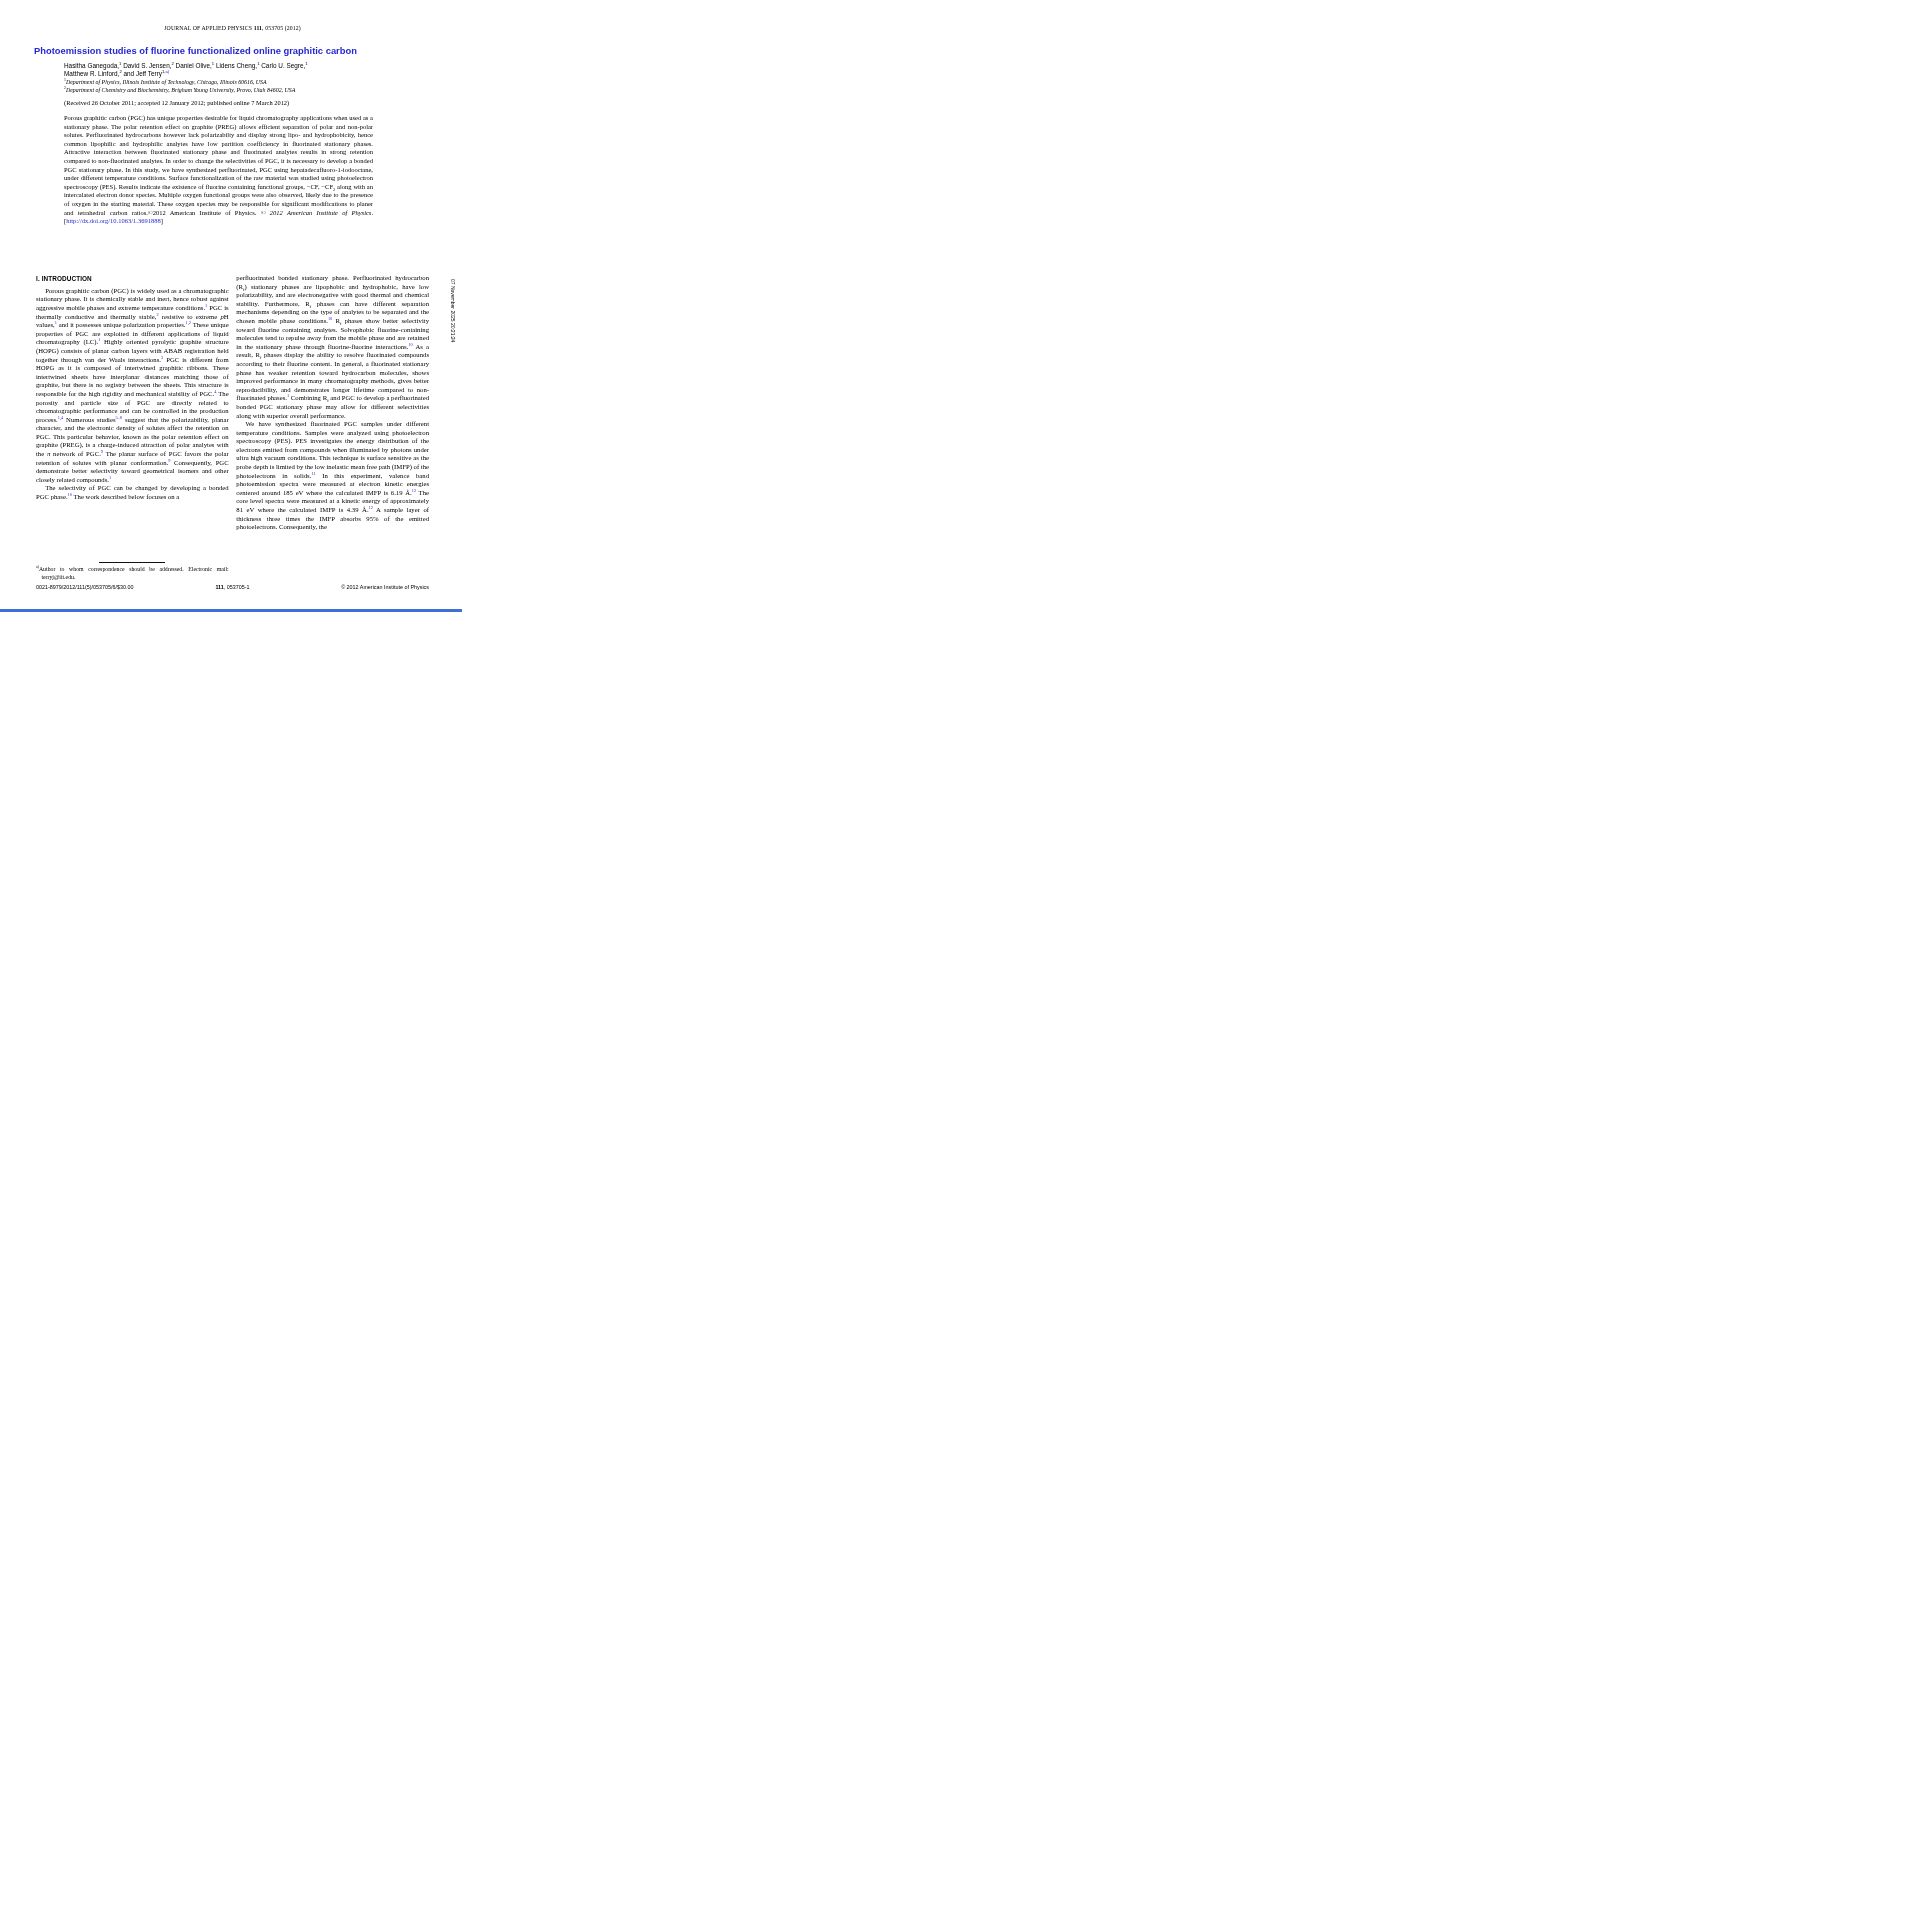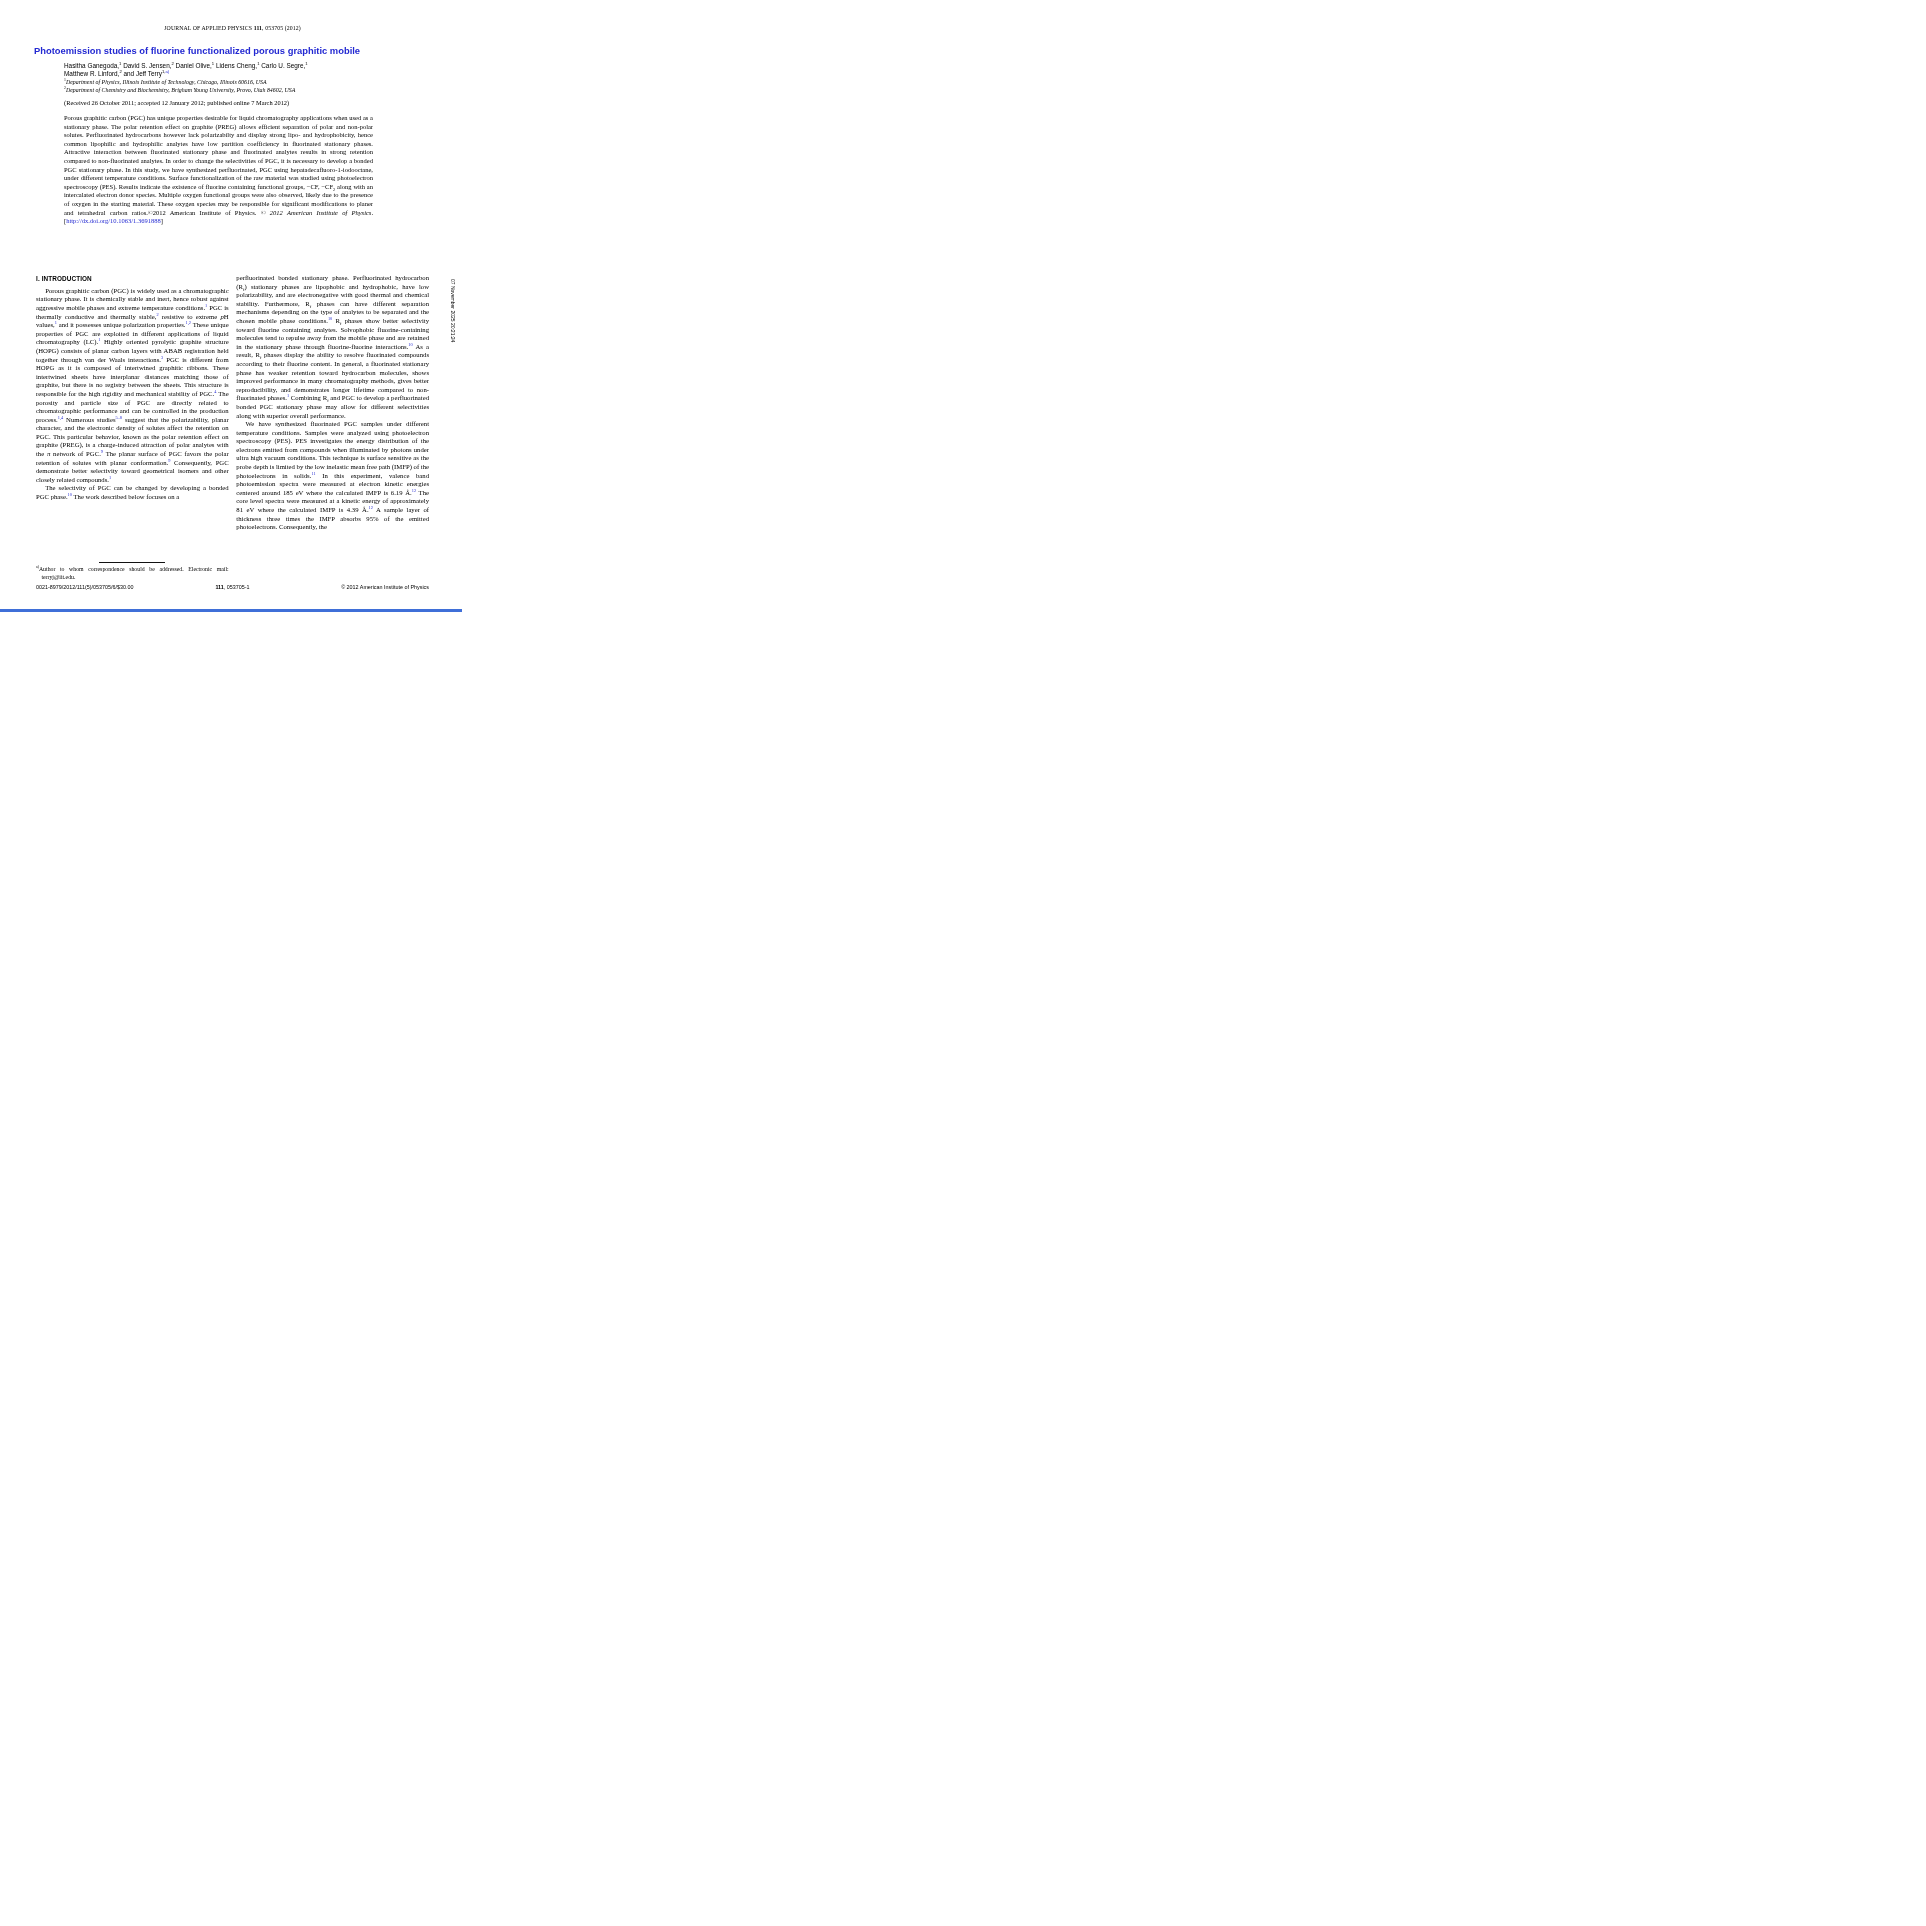--- a/index.html
+++ b/index.html
@@ -58,21 +58,21 @@
   .seg-b{font-weight:bold;}
   .seg-link{color:#2329d2;}
 </style>
 </head>
 <body>
 
 <div class="page">
 
   <div class="header"><span>JOURNAL OF APPLIED PHYSICS </span><span class="seg-b">111</span><span>, 053705 (2012)</span></div>
 
-  <h1 class="title">Photoemission studies of fluorine functionalized porous graphitic mobile</h1>
+  <h1 class="title">Photoemission studies of fluorine functionalized online graphitic carbon</h1>
 
   <div class="authors">
     <div><span>Hasitha Ganegoda,</span><span class="seg-sup">1</span><span> David S. Jensen,</span><span class="seg-sup">2</span><span> Daniel Olive,</span><span class="seg-sup">1</span><span> Lidens Cheng,</span><span class="seg-sup">1</span><span> Carlo U. Segre,</span><span class="seg-sup">1</span></div>
     <div><span>Matthew R. Linford,</span><span class="seg-sup">2</span><span> and Jeff Terry</span><span class="seg-sup">1,</span><span class="seg-supref">a)</span></div>
   </div>
 
   <div class="affiliations">
     <div><span class="seg-sup">1</span><span class="seg-i">Department of Physics, Illinois Institute of Technology, Chicago, Illinois 60616, USA</span></div>
     <div><span class="seg-sup">2</span><span class="seg-i">Department of Chemistry and Biochemistry, Brigham Young University, Provo, Utah 84602, USA</span></div>
   </div>

